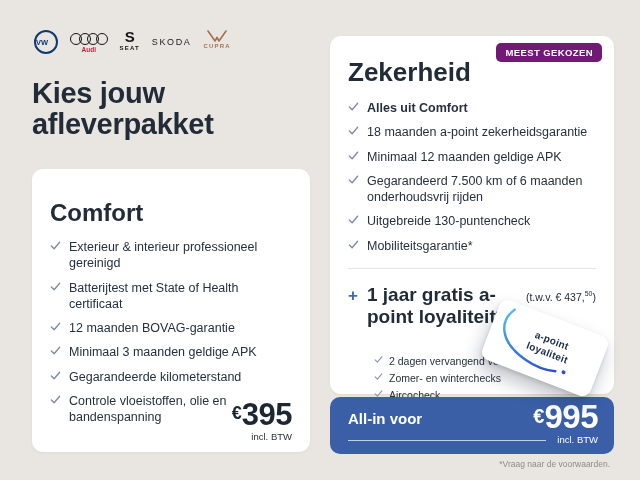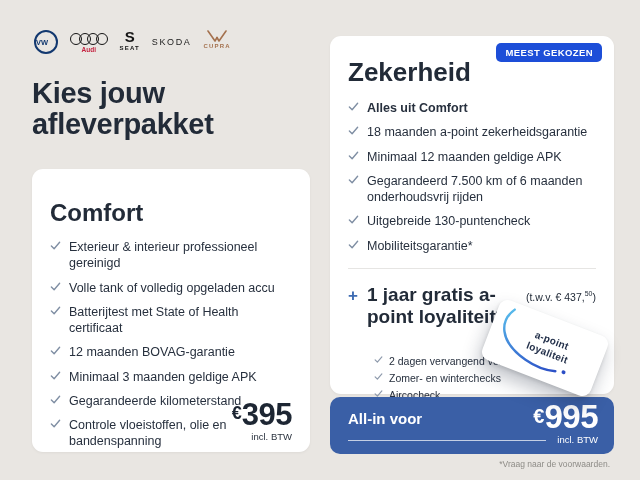--- a/index.html
+++ b/index.html
@@ -29,21 +29,21 @@
     box-shadow:0 1px 3px rgba(0,0,0,0.05);}
   #comfort-card{left:32px;top:169px;width:278px;height:283px;padding:28px 18px;}
   #zekerheid-card{left:330px;top:36px;width:284px;height:358px;padding:15px 18px;}
   .card-title{font-size:24px;font-weight:700;color:#222b38;margin:2px 0 12px;}
   #zekerheid-card .card-title{font-size:26px;margin:6px 0 12px;}
 
   .check-item{display:flex;gap:8px;font-size:12.5px;line-height:1.3;color:#27303e;margin-bottom:8px;}
   .check-item.bold{font-weight:700;}
   .check-icon{flex:0 0 auto;margin-top:1px;}
 
-  .badge{position:absolute;top:7px;right:12px;background:#1d4ed8;color:#fff;
+  .badge{position:absolute;top:7px;right:12px;background:#701a75;color:#fff;
     font-size:9.5px;font-weight:700;letter-spacing:0.4px;padding:4px 9px;border-radius:5px;}
 
   .divider{height:1px;background:#e6e5e3;margin:14px 0 0;}
 
   .bonus-row{display:flex;gap:9px;align-items:baseline;margin-top:15px;}
   .plus{color:#3e6cb3;font-size:17px;font-weight:600;line-height:1;}
   .bonus-title{font-size:19px;font-weight:700;color:#222b38;}
   .bonus-value{font-size:10.5px;color:#222b38;white-space:nowrap;}
   .bonus-value sup{font-size:7px;}
 
@@ -120,26 +120,20 @@
   </div>
 
   <div class="card" id="comfort-card">
     <div class="card-title">Comfort</div>
 
     <div class="check-item">
       <svg class="check-icon" width="11" height="11" viewBox="0 0 12 12">
           <path d="M1.5 6.5 L4.5 9.5 L10.5 2.5" fill="none" stroke="#7f8ea3" stroke-width="1.5" stroke-linecap="round" stroke-linejoin="round"></path>
         </svg>
       <span>Exterieur &amp; interieur professioneel gereinigd</span>
-    </div>
-    <div class="check-item">
-      <svg class="check-icon" width="11" height="11" viewBox="0 0 12 12">
-          <path d="M1.5 6.5 L4.5 9.5 L10.5 2.5" fill="none" stroke="#7f8ea3" stroke-width="1.5" stroke-linecap="round" stroke-linejoin="round"></path>
-        </svg>
-      <span>Volle tank of volledig opgeladen accu</span>
     </div>
     <div class="check-item">
       <svg class="check-icon" width="11" height="11" viewBox="0 0 12 12">
           <path d="M1.5 6.5 L4.5 9.5 L10.5 2.5" fill="none" stroke="#7f8ea3" stroke-width="1.5" stroke-linecap="round" stroke-linejoin="round"></path>
         </svg>
       <span>Batterijtest met State of Health certificaat</span>
     </div>
     <div class="check-item">
       <svg class="check-icon" width="11" height="11" viewBox="0 0 12 12">
           <path d="M1.5 6.5 L4.5 9.5 L10.5 2.5" fill="none" stroke="#7f8ea3" stroke-width="1.5" stroke-linecap="round" stroke-linejoin="round"></path>

